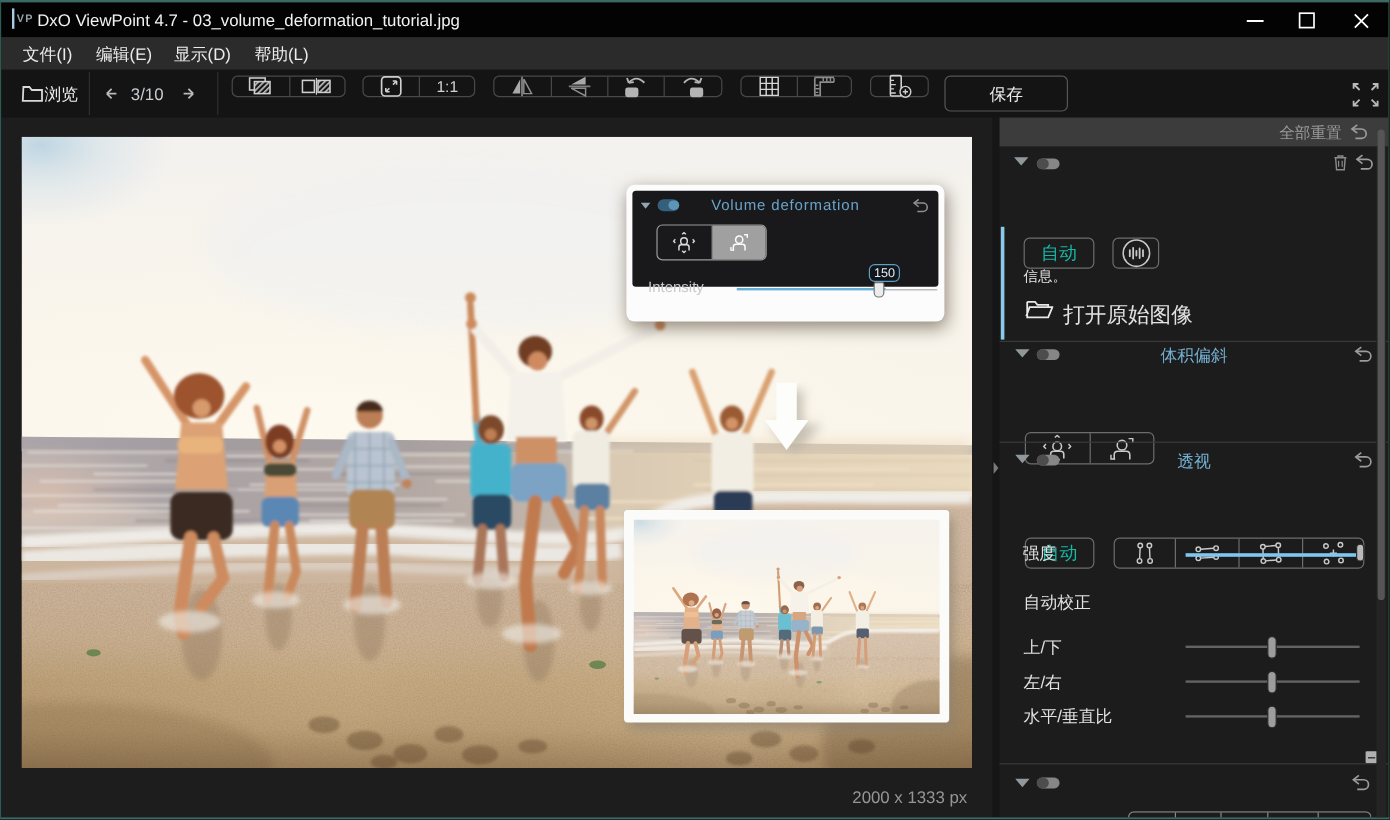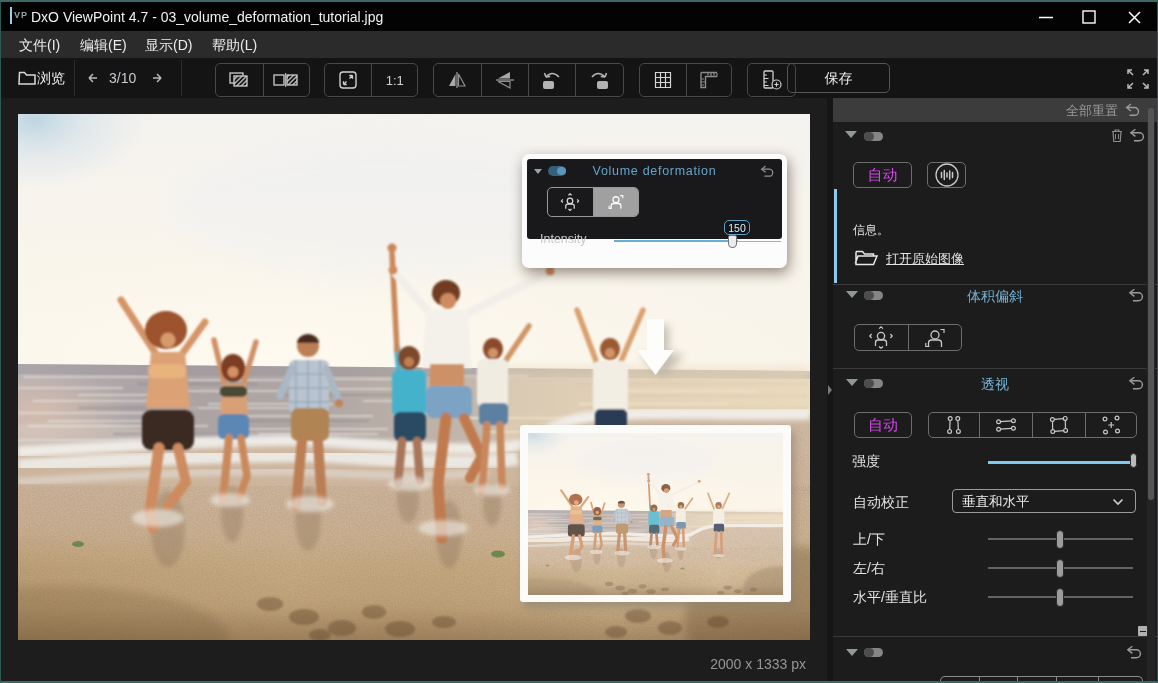--- a/index.html
+++ b/index.html
@@ -13,41 +13,41 @@
   #titlebar{left:0;top:0;width:1156px;height:29px;background:#030303;color:#fff;}
   #vpbar{left:9px;top:5px;width:2px;height:17px;background:#a7cbe2;}
   #vptxt{left:13px;top:8px;font-size:9px;font-weight:bold;color:#96a2a9;letter-spacing:1px;}
   #title{left:30px;top:7px;font-size:14px;color:#f2f2f2;}
   
   #menubar{left:0;top:29px;width:1156px;height:41px;background:#2b2b2b;color:#ececec;font-size:14px;}
   .mitem{position:absolute;top:6px;}
   
   #toolbar{left:0;top:56px;width:1156px;height:40px;background:#141414;}
   .tsep{position:absolute;top:2px;width:1px;height:36px;background:#2d2d2d;}
-  .tgroup{position:absolute;top:5px;height:34px;border:1px solid #484848;border-radius:5px;display:flex;margin-left:22px;}
+  .tgroup{position:absolute;top:5px;height:18px;border:1px solid #484848;border-radius:5px;display:flex;}
   .tseg{height:100%;display:flex;align-items:center;justify-content:center;}
   .tseg + .tseg{border-left:1px solid #484848;}
   #savebtn{position:absolute;left:786px;top:5px;width:103px;height:30px;border:1px solid #555;
      border-radius:5px;color:#ececec;font-size:14px;text-align:center;line-height:28px;}
   
   #canvas{left:0;top:96px;width:826px;height:585px;background:#1d1d1e;}
   #photo{position:absolute;left:17px;top:16px;width:792px;height:526px;}
   #dims{position:absolute;right:21px;top:558px;color:#969696;font-size:14px;}
   #handle{left:826px;top:96px;width:6px;height:585px;background:#161616;}
   
   #sidebar{left:832px;top:96px;width:324px;height:585px;background:#1c1c1c;}
   #resetbar{position:absolute;left:0;top:0;width:324px;height:24px;background:#3c3c3c;}
   #resetbar span{position:absolute;right:39px;top:4px;color:#9b9b9b;font-size:13px;}
   .pdiv{position:absolute;left:0;width:324px;height:1px;background:#3a3a3a;}
   .ptitle{position:absolute;width:324px;text-align:center;color:#74b0d2;font-size:14px;}
   .tri{position:absolute;width:0;height:0;border-left:6px solid transparent;border-right:6px solid transparent;border-top:7px solid #90989c;}
   .toggle{position:absolute;width:19px;height:9px;border-radius:4.5px;background:#868686;}
   .toggle .knob{position:absolute;left:0;top:0;width:10px;height:9px;border-radius:4.5px;background:#4d4d4d;}
-  .sbtn{position:absolute;border:1px solid #6d6d6d;border-radius:5px;color:#d946ef;font-size:15px;
-        display:flex;align-items:center;justify-content:center;}
+  .sbtn{position:absolute;border:1px solid #6d6d6d;border-radius:5px;color:#14b8a6;font-size:15px;
+        display:flex;align-items:center;justify-content:center;margin-top:36px;}
   .lbl{position:absolute;color:#e2e2e2;font-size:14px;}
   .strack{position:absolute;height:2px;background:#636363;}
   .sthumb{position:absolute;width:8px;height:19px;border-radius:4px;background:#9d9d9d;border:1px solid #2a2a2a;}
   
   #sbtrack{left:1146px;top:120px;width:8px;height:561px;background:#242424;}
   #sbthumb{left:1147px;top:106px;width:6px;height:392px;background:#555;border-radius:3px;}
 </style>
 </head>
 <body>
 <div id="app">
@@ -516,21 +516,21 @@
         <circle cx="13" cy="13" r="11" fill="none" stroke="#c9c9c9" stroke-width="1.3"></circle>
         <path d="M7.5 10.5 v5 M10.3 8.5 v9 M13 11 v4 M15.7 9 v8 M18.5 10.5 v5" stroke="#c9c9c9" stroke-width="1.5" stroke-linecap="round"></path>
       </svg>
     </div>
     <div class="abs" style="left:1px;top:91px;width:3px;height:94px;background:#8ccaed"></div>
     <div class="lbl" style="left:20px;top:124px;font-size:12px">信息。</div>
     <svg class="abs" style="left:21px;top:149px" width="24" height="20" viewBox="0 0 24 20">
       <path d="M2 4.5 h6.5 l2 2.5 h9 v2" fill="none" stroke="#e8e8e8" stroke-width="1.5"></path>
       <path d="M2 4.5 v13 h17.5 l3.5 -8.5 h-19 l-2.8 7.5" fill="none" stroke="#e8e8e8" stroke-width="1.5"></path>
     </svg>
-    <div class="lbl" style="left:53px;top:152px;font-size:13px;text-decoration:underline">打开原始图像</div>
+    <div class="lbl" style="left:53px;top:152px;font-size:18px;">打开原始图像</div>
     <div class="pdiv" style="top:186px"></div>
 
     <div class="tri" style="left:13px;top:193px"></div>
     <div class="toggle" style="left:31px;top:193px">
         <div class="knob"></div>
       </div>
     <div class="ptitle" style="top:190px">体积偏斜</div>
     <svg class="abs" style="left:295px;top:190px" width="16" height="15" viewBox="0 0 16 15">
       <path d="M2.4,4.8 H10.4 A4,4 0 0 1 10.4,12.8 H5" fill="none" stroke="#9b9b9b" stroke-width="1.4"></path>
       <path d="M6.4,1.2 L1.8,4.8 L6.4,8.4" fill="none" stroke="#9b9b9b" stroke-width="1.4"></path>
@@ -612,26 +612,20 @@
               <circle cx="17.5" cy="17" r="1.9"></circle>
           <path d="M11.2 8 v6 M8.2 11 h6"></path>
             </g>
         </svg>
       </div>
     </div>
     <div class="lbl" style="left:19px;top:355px">强度</div>
     <div class="abs" style="left:155px;top:363px;width:148px;height:2.5px;background:#7ec8f0"></div>
     <div class="sthumb" style="left:297px;top:355px;width:7px;height:15px;background:#b9b9b9"></div>
     <div class="lbl" style="left:20px;top:396px">自动校正</div>
-    <div class="abs" style="left:119px;top:391px;width:184px;height:24px;border:1px solid #9a9a9a;border-radius:4px">
-      <span style="position:absolute;left:9px;top:3px;color:#ececec;font-size:13.5px">垂直和水平</span>
-      <svg style="position:absolute;right:11px;top:8px" width="12" height="8" viewBox="0 0 12 8">
-        <path d="M1.5 1.5 L6 6 L10.5 1.5" fill="none" stroke="#d0d0d0" stroke-width="1.6"></path>
-      </svg>
-    </div>
     <div class="lbl" style="left:20px;top:433px">上/下</div>
     <div class="strack" style="left:155px;top:440px;width:145px"></div>
     <div class="sthumb" style="left:223px;top:432px"></div>
     <div class="lbl" style="left:20px;top:462px">左/右</div>
     <div class="strack" style="left:155px;top:469px;width:145px"></div>
     <div class="sthumb" style="left:223px;top:461px"></div>
     <div class="lbl" style="left:20px;top:491px">水平/垂直比</div>
     <div class="strack" style="left:155px;top:498px;width:145px"></div>
     <div class="sthumb" style="left:223px;top:490px"></div>
     <div class="abs" style="left:305px;top:528px;width:10px;height:10px;background:#b0b0b0;border-radius:1px">

